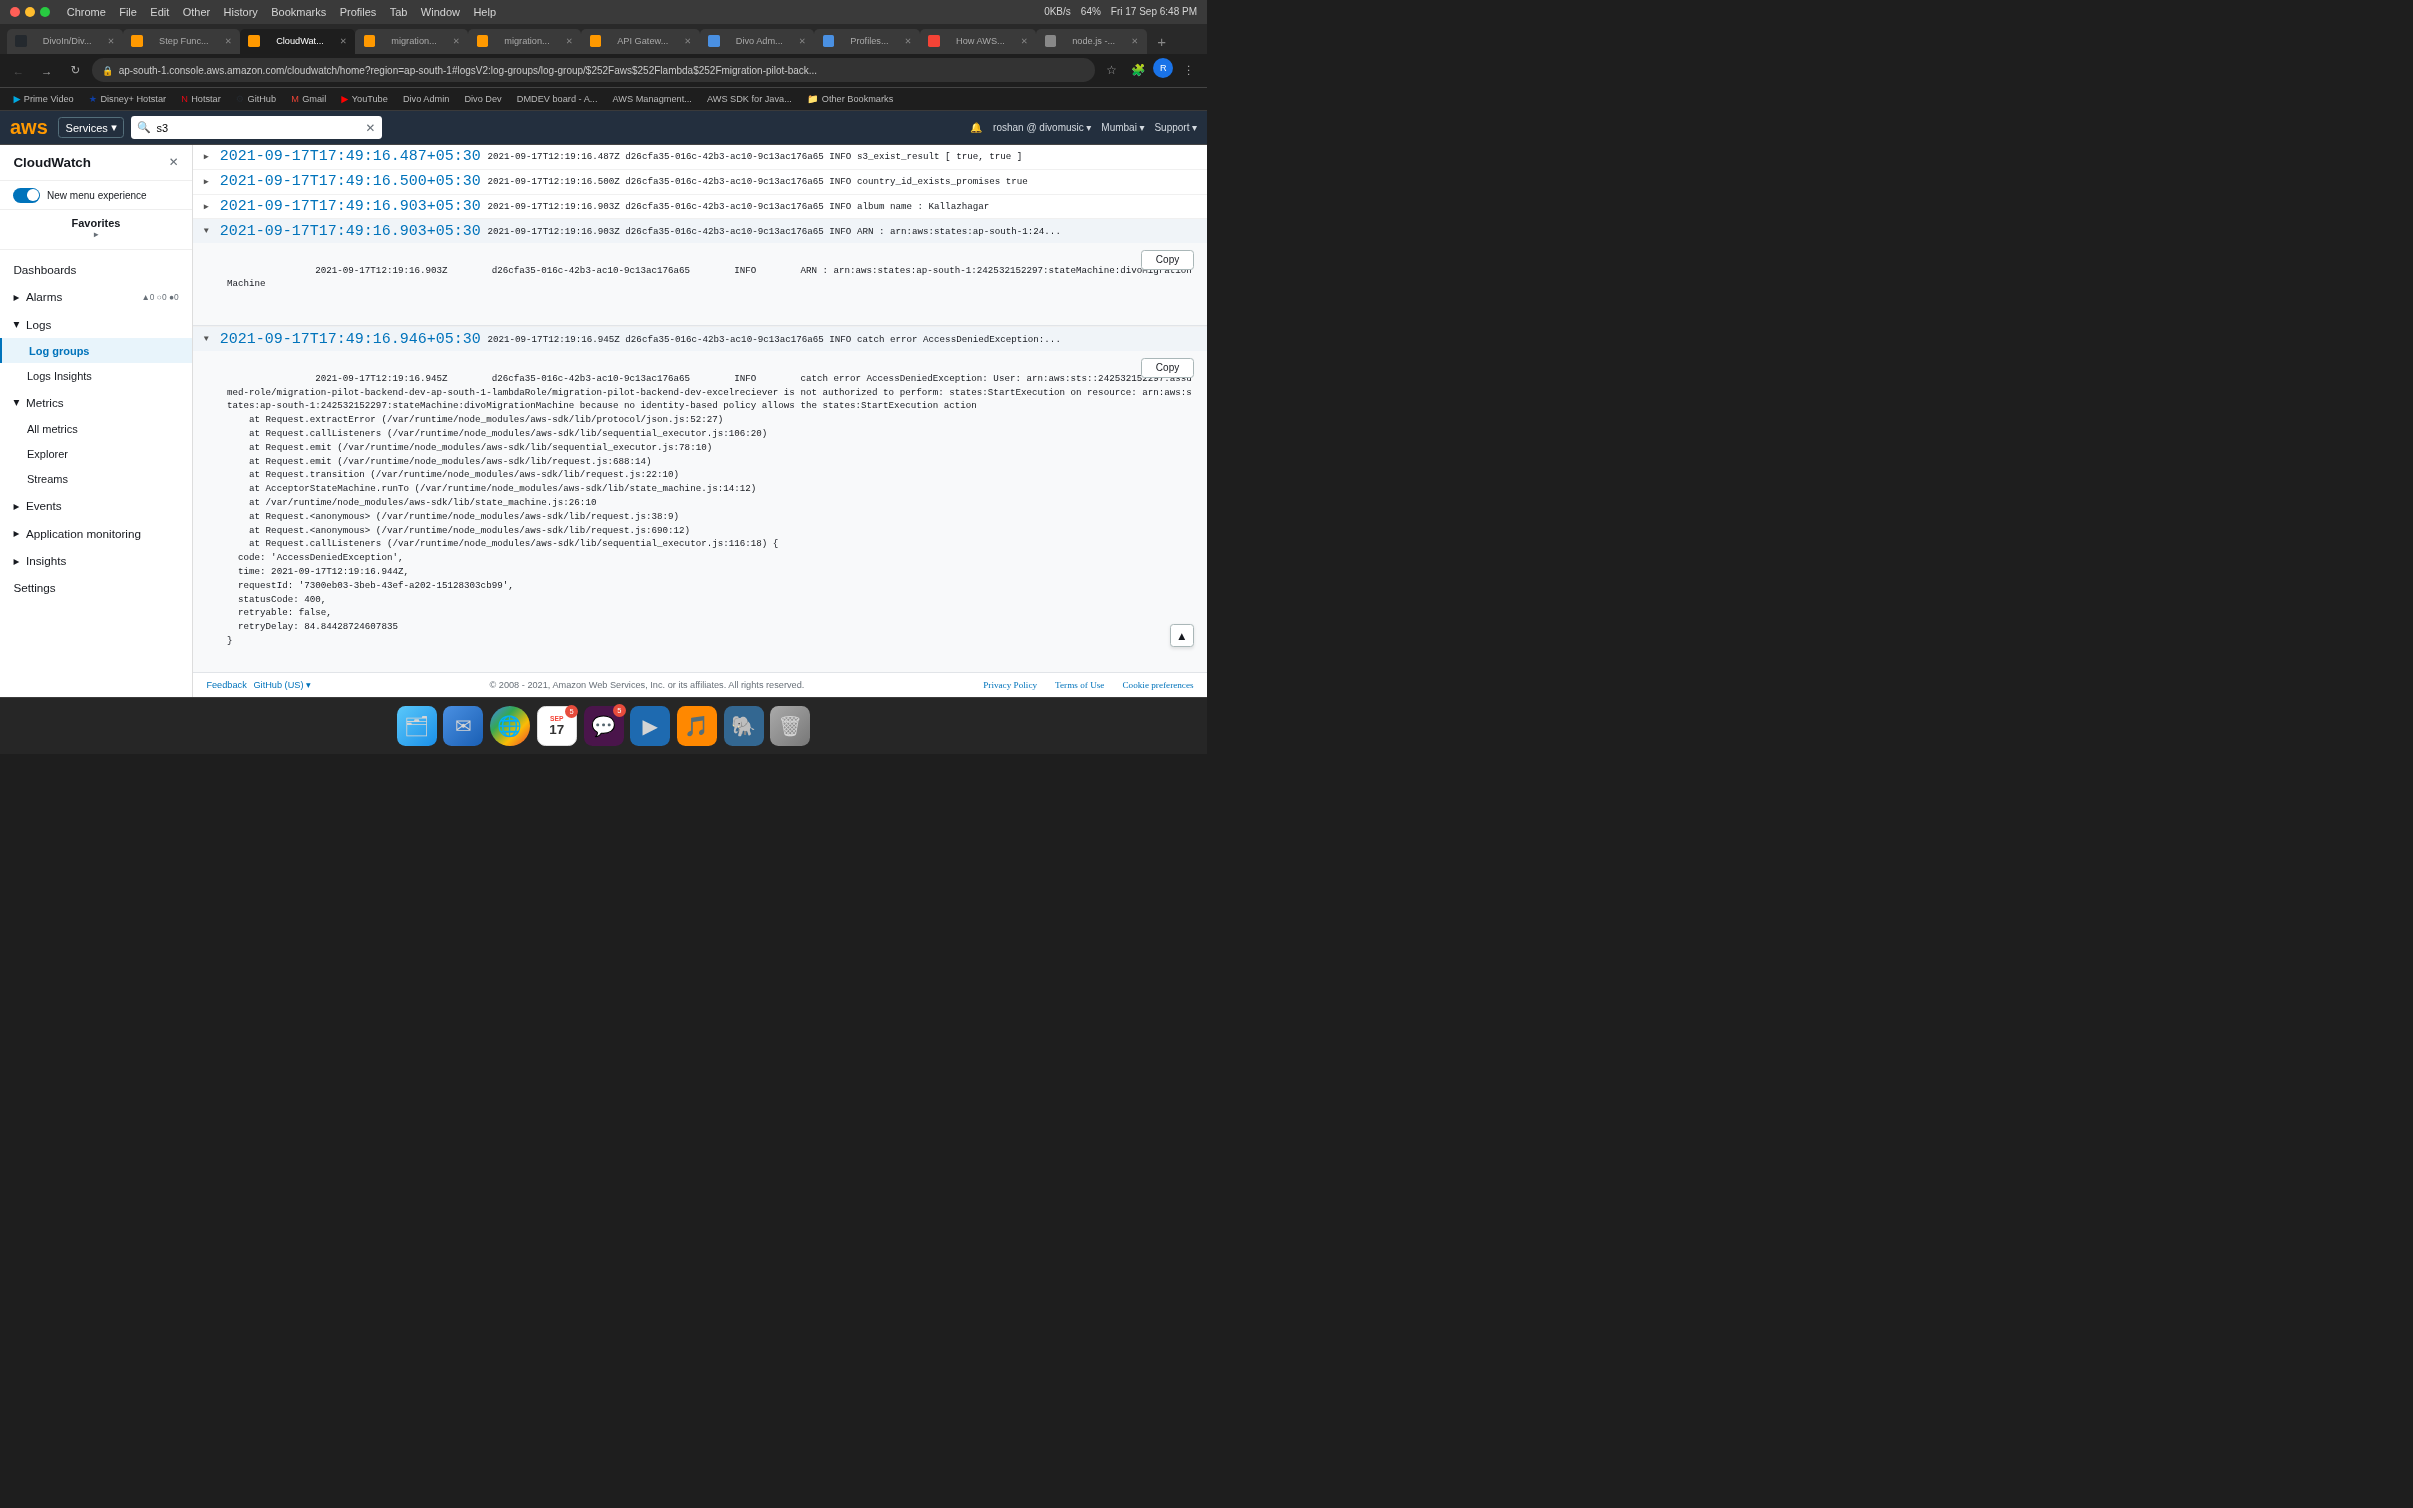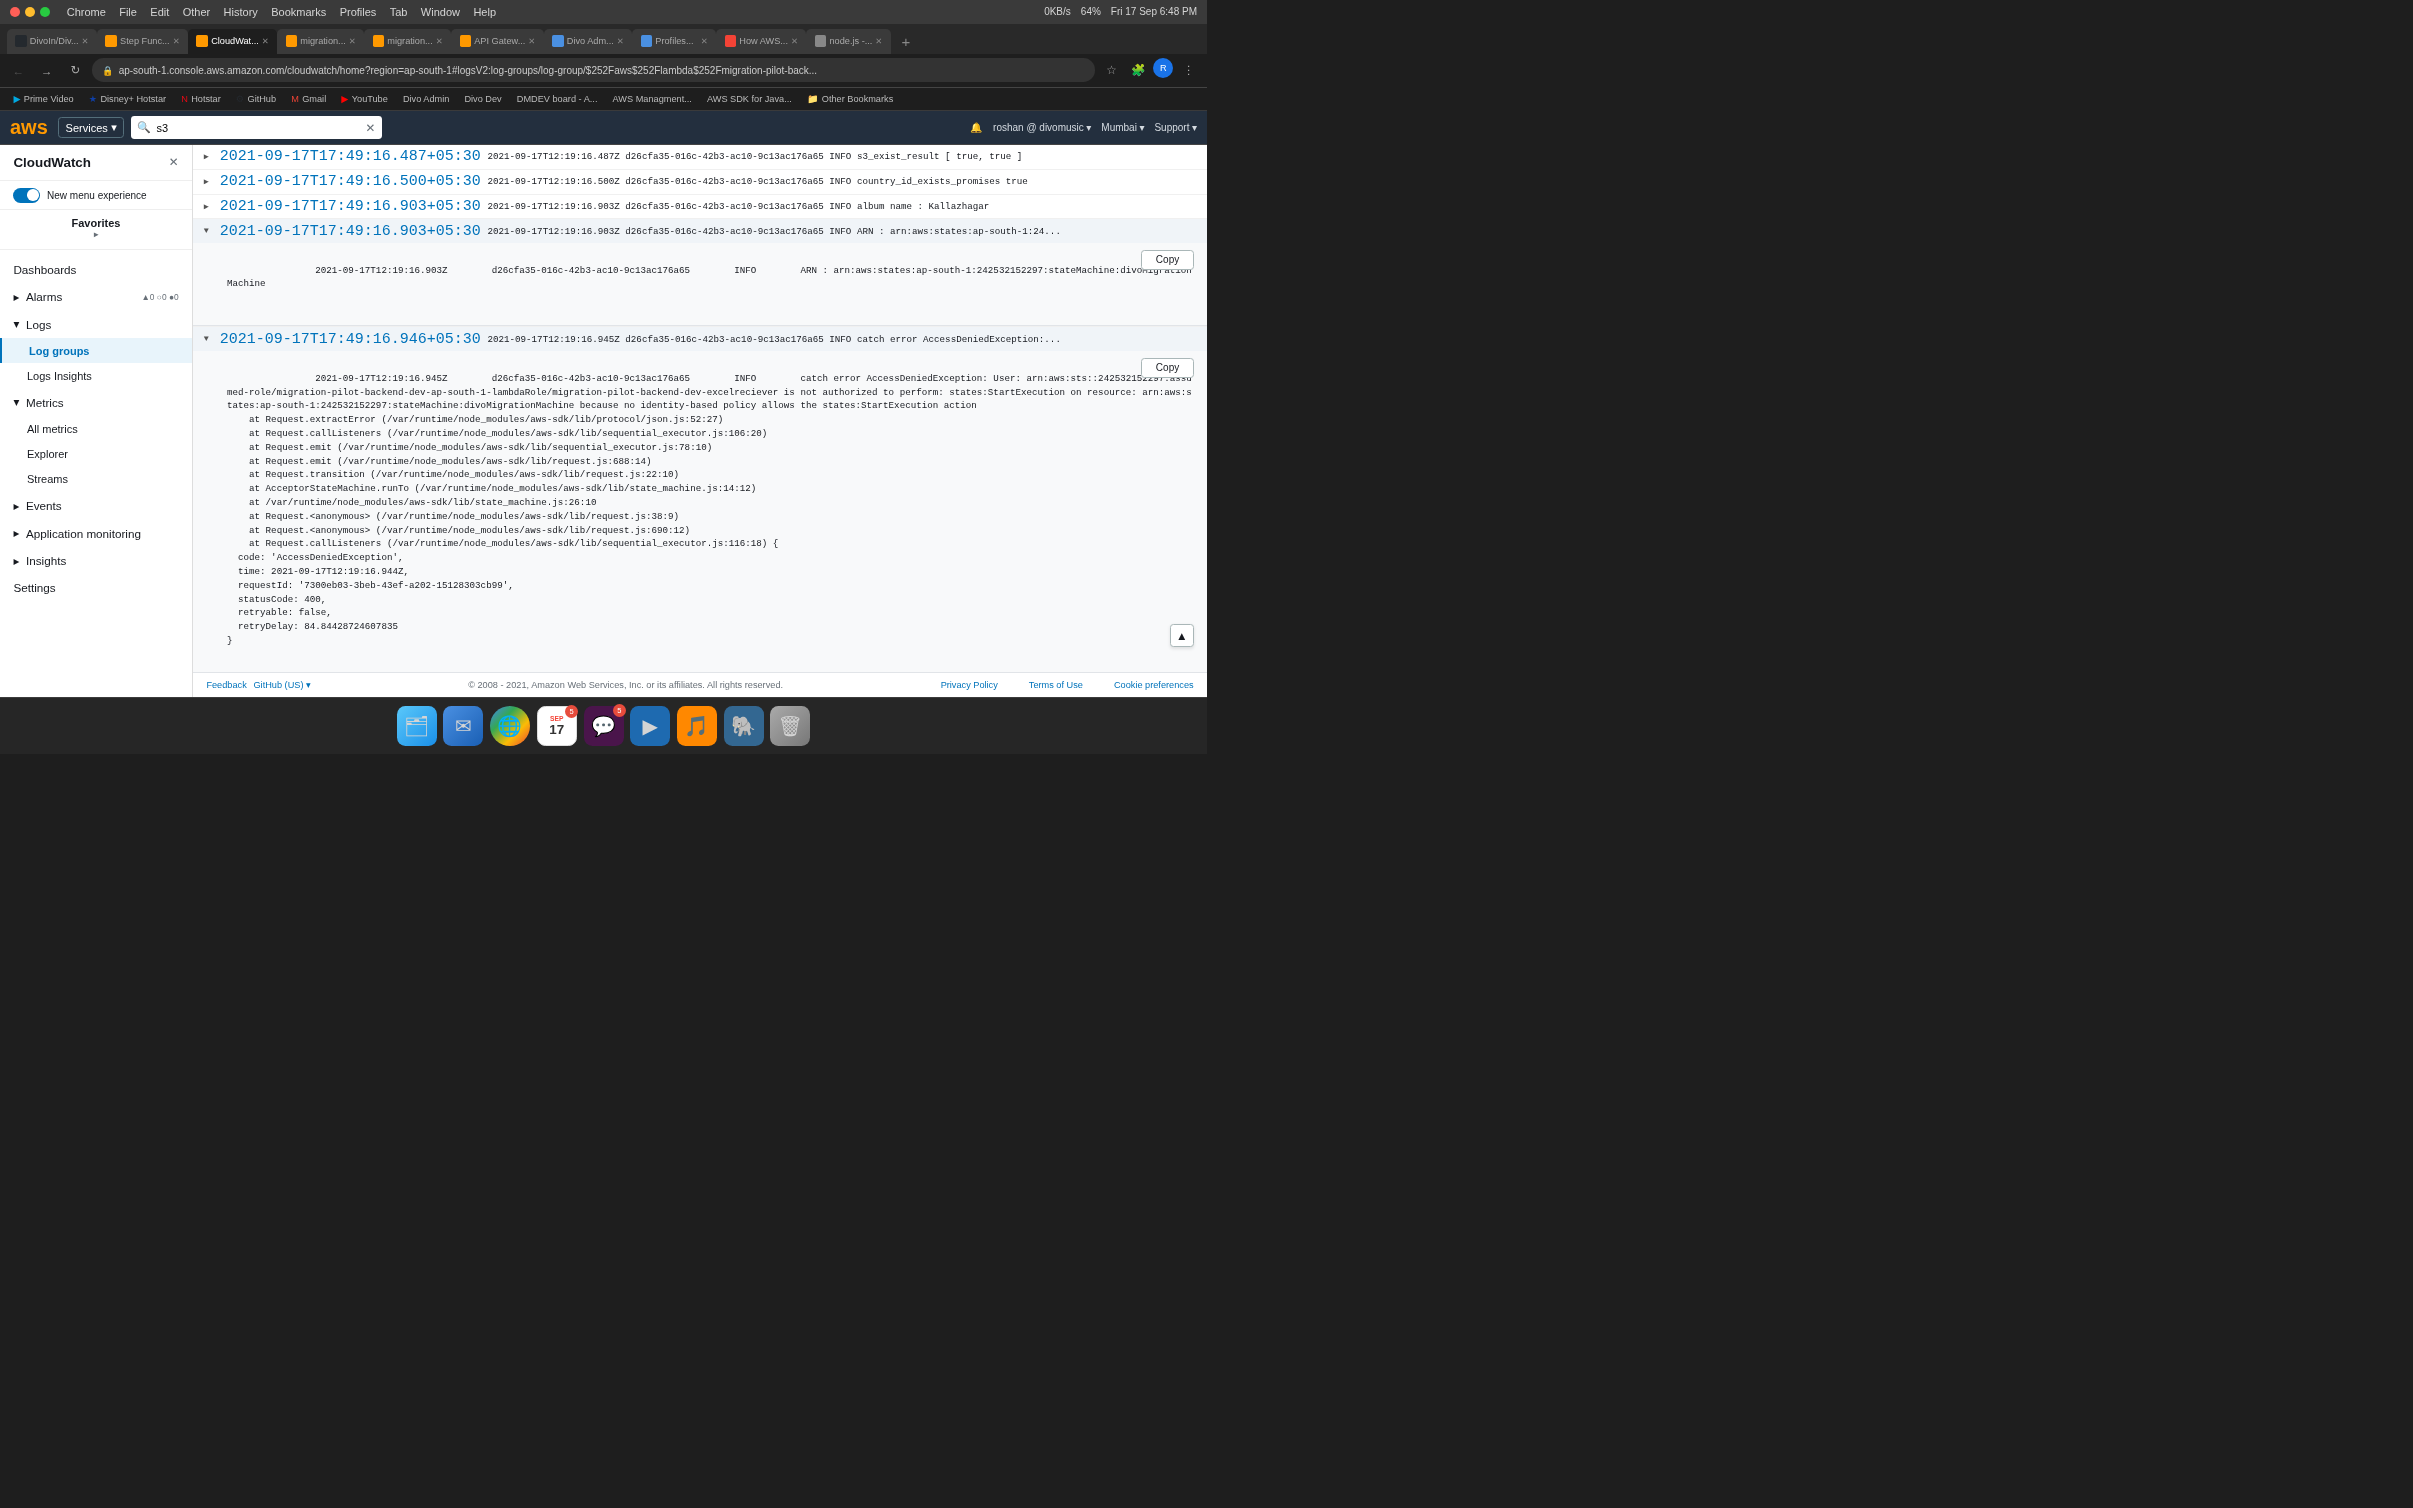--- a/index.html
+++ b/index.html
@@ -12,21 +12,21 @@
     .tl.close { background: #ff5f57; }
     .tl.min { background: #ffbd2e; }
     .tl.max { background: #28ca41; }
     .titlebar-menu { display: flex; gap: 13.4px; margin-left: 10px; font-size: 11px; color: #d4d4d4; }
     .titlebar-menu span { cursor: pointer; }
     .titlebar-right { margin-left: auto; display: flex; align-items: center; gap: 10px; font-size: 10px; color: #d4d4d4; }
 
     
     .browser-chrome { background: #323232; }
     .tab-bar { height: 30px; background: #292929; display: flex; align-items: flex-end; padding: 0 6.7px; gap: 0; overflow: hidden; }
-    .tab { height: 25px; min-width: 84px; max-width: 134px; padding: 0 8.4px; display: flex; align-items: center; font-size: 9.2px; color: #aaa; background: #3a3a3a; border-radius: 5px 5px 0 0; gap: 3px; cursor: pointer; position: relative; }
+    .tab { height: 25px; min-width: 84px; max-width: 134px; padding: 0 8.4px; display: flex; align-items: center; font-size: 9.2px; color: #aaa; background: #3a3a3a; border-radius: 5px 5px 0 0; gap: 16px; cursor: pointer; position: relative; }
     .tab.active { background: #1e1e1e; color: #fff; }
     .tab-favicon { width: 11.7px; height: 11.7px; border-radius: 1.7px; flex-shrink: 0; }
     .tab-label { overflow: hidden; text-overflow: ellipsis; white-space: nowrap; flex: 1; }
     .tab-close { font-size: 8.4px; color: #888; cursor: pointer; }
     .new-tab-btn { width: 23.5px; height: 23.5px; display: flex; align-items: center; justify-content: center; color: #888; font-size: 15px; cursor: pointer; margin-left: 3.4px; }
 
     .nav-bar { height: 34px; background: #1e1e1e; display: flex; align-items: center; padding: 0 6.7px; gap: 5px; border-bottom: 0.8px solid #444; }
     .nav-btn { width: 23.5px; height: 23.5px; display: flex; align-items: center; justify-content: center; color: #aaa; cursor: pointer; border-radius: 3.4px; font-size: 11.7px; }
     .nav-btn.disabled { color: #555; cursor: default; }
     .address-bar { flex: 1; height: 23.5px; background: #333; border-radius: 11.7px; display: flex; align-items: center; padding: 0 10px; gap: 5px; font-size: 10px; color: #ccc; cursor: text; }
@@ -76,21 +76,21 @@
     .log-row-header { display: flex; align-items: center; padding: 3.4px 6.7px; gap: 6.7px; min-height: 20px; }
     .log-row-header.expanded { background: #f0f4f8; }
     .log-expand-icon { width: 13.4px; height: 13.4px; display: flex; align-items: center; justify-content: center; color: #555; font-size: 8.4px; cursor: pointer; flex-shrink: 0; }
     .log-timestamp { color: #0073bb; min-width: 168px; font-size: 15px; }
     .log-message { color: #16191f; font-size: 9.2px; flex: 1; overflow: hidden; text-overflow: ellipsis; white-space: nowrap; }
     .log-expanded-content { background: #f8f9fa; padding: 6.7px 13.4px 6.7px 34px; font-family: 'Menlo', 'Monaco', 'Courier New', monospace; font-size: 9.2px; color: #16191f; white-space: pre-wrap; word-break: break-all; border-bottom: 0.8px solid #e1e4e8; position: relative; line-height: 1.5; }
     .copy-btn { position: absolute; top: 6.7px; right: 13.4px; background: #fff; border: 0.8px solid #aab7b8; border-radius: 3.4px; padding: 3.4px 13.4px; font-size: 10px; cursor: pointer; color: #16191f; }
 
     
     .footer { background: #fff; border-top: 0.8px solid #e1e4e8; padding: 6.7px 13.4px; display: flex; align-items: center; justify-content: space-between; font-size: 9.2px; color: #687078; }
-    .footer-links { display: flex; gap: 31px; }
+    .footer-links { display: flex; gap: 18px; font-family: Liberation Serif, serif; }
     .footer-link { color: #0073bb; cursor: pointer; }
     .footer-feedback { color: #0073bb; cursor: pointer; }
 
     
     .dock { height: 57px; background: rgba(40,40,40,0.85); display: flex; align-items: center; justify-content: center; gap: 6.7px; padding: 6.7px; border-top: 0.8px solid rgba(255,255,255,0.1); }
     .dock-icon { width: 40px; height: 40px; border-radius: 8.4px; display: flex; align-items: center; justify-content: center; font-size: 20px; cursor: pointer; position: relative; }
     .dock-badge { position: absolute; top: -2.5px; right: -2.5px; background: #e74c3c; color: #fff; font-size: 7.5px; min-width: 13.4px; height: 13.4px; border-radius: 6.7px; display: flex; align-items: center; justify-content: center; padding: 0 2.5px; }
 
     
     .dock-finder { background: linear-gradient(135deg, #6ec6f5 0%, #1a9ee8 100%); }

